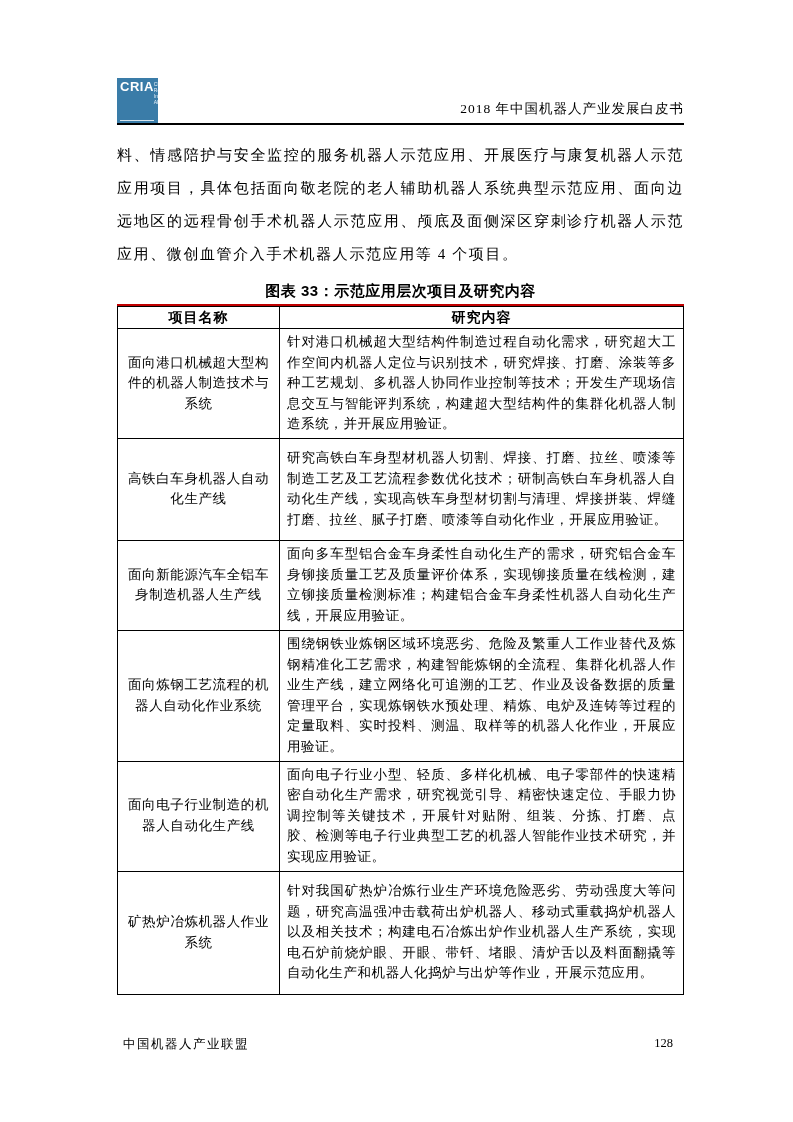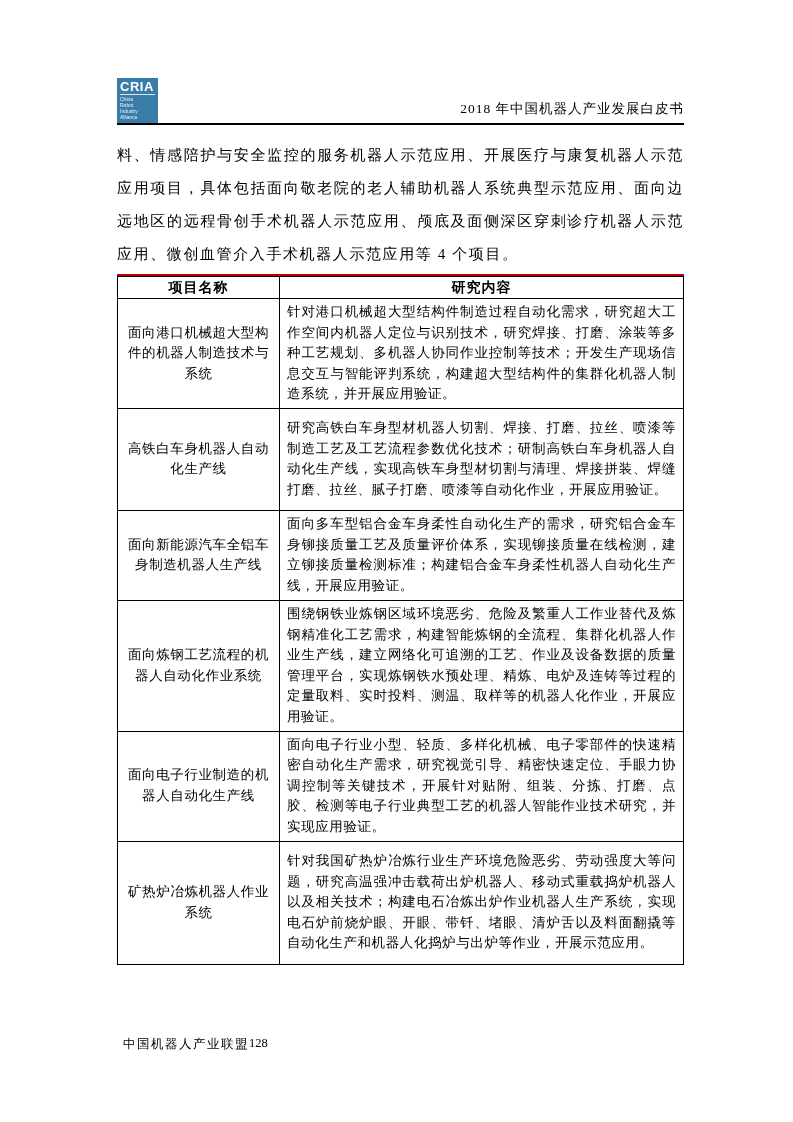--- a/index.html
+++ b/index.html
@@ -26,21 +26,21 @@
     justify-content: space-between;
     align-items: flex-end;
     padding-top: 52px;
     border-bottom: 2px solid #000;
   }
   .logo {
     width: 41px;
     height: 45px;
     padding: 2px 3px;
     display: flex;
-    flex-direction: column;
+    flex-direction: row;
     overflow: hidden;
   }
   .logo-text {
     color: #fff;
     font-weight: bold;
     font-size: 13px;
     line-height: 14px;
     letter-spacing: 0.5px;
     font-family: "Liberation Sans", sans-serif;
     border-bottom: 1px solid rgba(255,255,255,.8);
@@ -119,21 +119,21 @@
   tr.r5 { height: 102px; }
   tr.r6 { height: 123px; }
   tr.r7 { height: 72px;  }
   
   .footer {
     position: absolute;
     left: 123px;
     right: 120px;
     top: 1036px;
     display: flex;
-    justify-content: flex-start;
+    justify-content: space-between;
     font-size: 12.5px;
     letter-spacing: 1.5px;
   }
   .page-num { letter-spacing: 0; }
 </style>
 </head>
 <body>
 
 <div class="page">
   <div class="content">
@@ -144,20 +144,21 @@
         <div class="logo-sub">China
 Robot
 Industry
 Alliance</div>
       </div>
       <div class="header-title">2018 年中国机器人产业发展白皮书</div>
     </div>
 
     <div class="body-par">料、情感陪护与安全监控的服务机器人示范应用、开展医疗与康复机器人示范应用项目，具体包括面向敬老院的老人辅助机器人系统典型示范应用、面向边远地区的远程骨创手术机器人示范应用、颅底及面侧深区穿刺诊疗机器人示范应用、微创血管介入手术机器人示范应用等 4 个项目。</div>
 
+    <div class="tbl-caption">图表 33：示范应用层次项目及研究内容</div>
     <div class="caption-rule" style="background: rgb(192, 0, 0);"></div>
 
     <table class="demo">
       <colgroup>
           <col class="c1">
           <col class="c2">
         </colgroup>
       <tbody>
           <tr>
         <th>项目名称</th>

